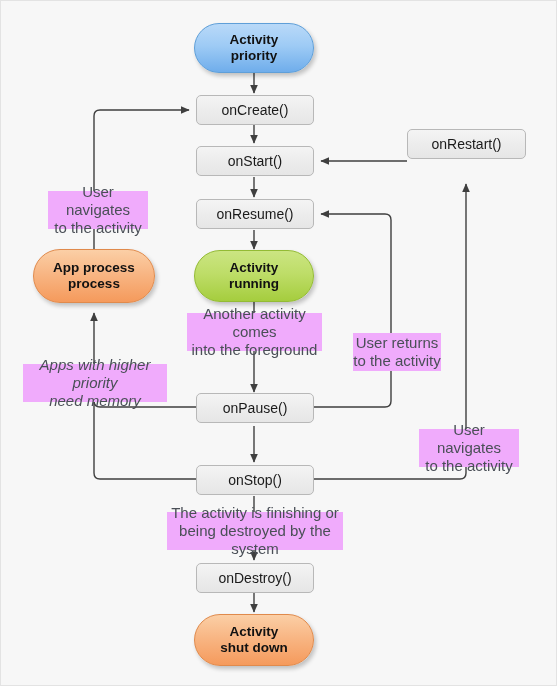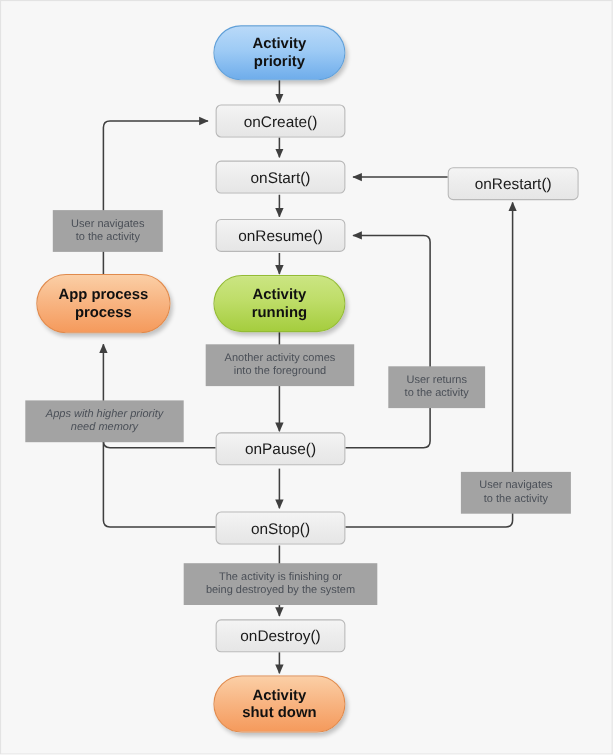--- a/index.html
+++ b/index.html
@@ -66,23 +66,23 @@
     border: 1px solid #e08a4c;
   }
   
   .caption {
     position: absolute;
     box-sizing: border-box;
     display: flex;
     align-items: center;
     justify-content: center;
     text-align: center;
-    background: #a3a3a3;
+    background: #f0abfc;
     color: #4a4f57;
-    font-size: 10px;
+    font-size: 15px;
     line-height: 1.22;
     z-index: 6;
   }
   
   #watermark {
     position: absolute;
     right: 8px;
     bottom: 8px;
     z-index: 8;
     display: flex;
@@ -196,21 +196,21 @@
     </div>
   </div>
 
   <div class="node state orange" style="left:32px; top:248px; width:122px; height:54px;">
     <div>
       <span>App process</span><br>
       <span>process</span>
     </div>
   </div>
 
-  <div class="node method" style="left:406px; top:151px; width:119px; height:30px;">
+  <div class="node method" style="left:406px; top:128px; width:119px; height:30px;">
     <span>onRestart()</span>
   </div>
 
   <div class="caption" style="left:47px; top:190px; width:100px; height:38px;">
     <div>
       <span>User navigates</span><br>
       <span>to the activity</span>
     </div>
   </div>
 

